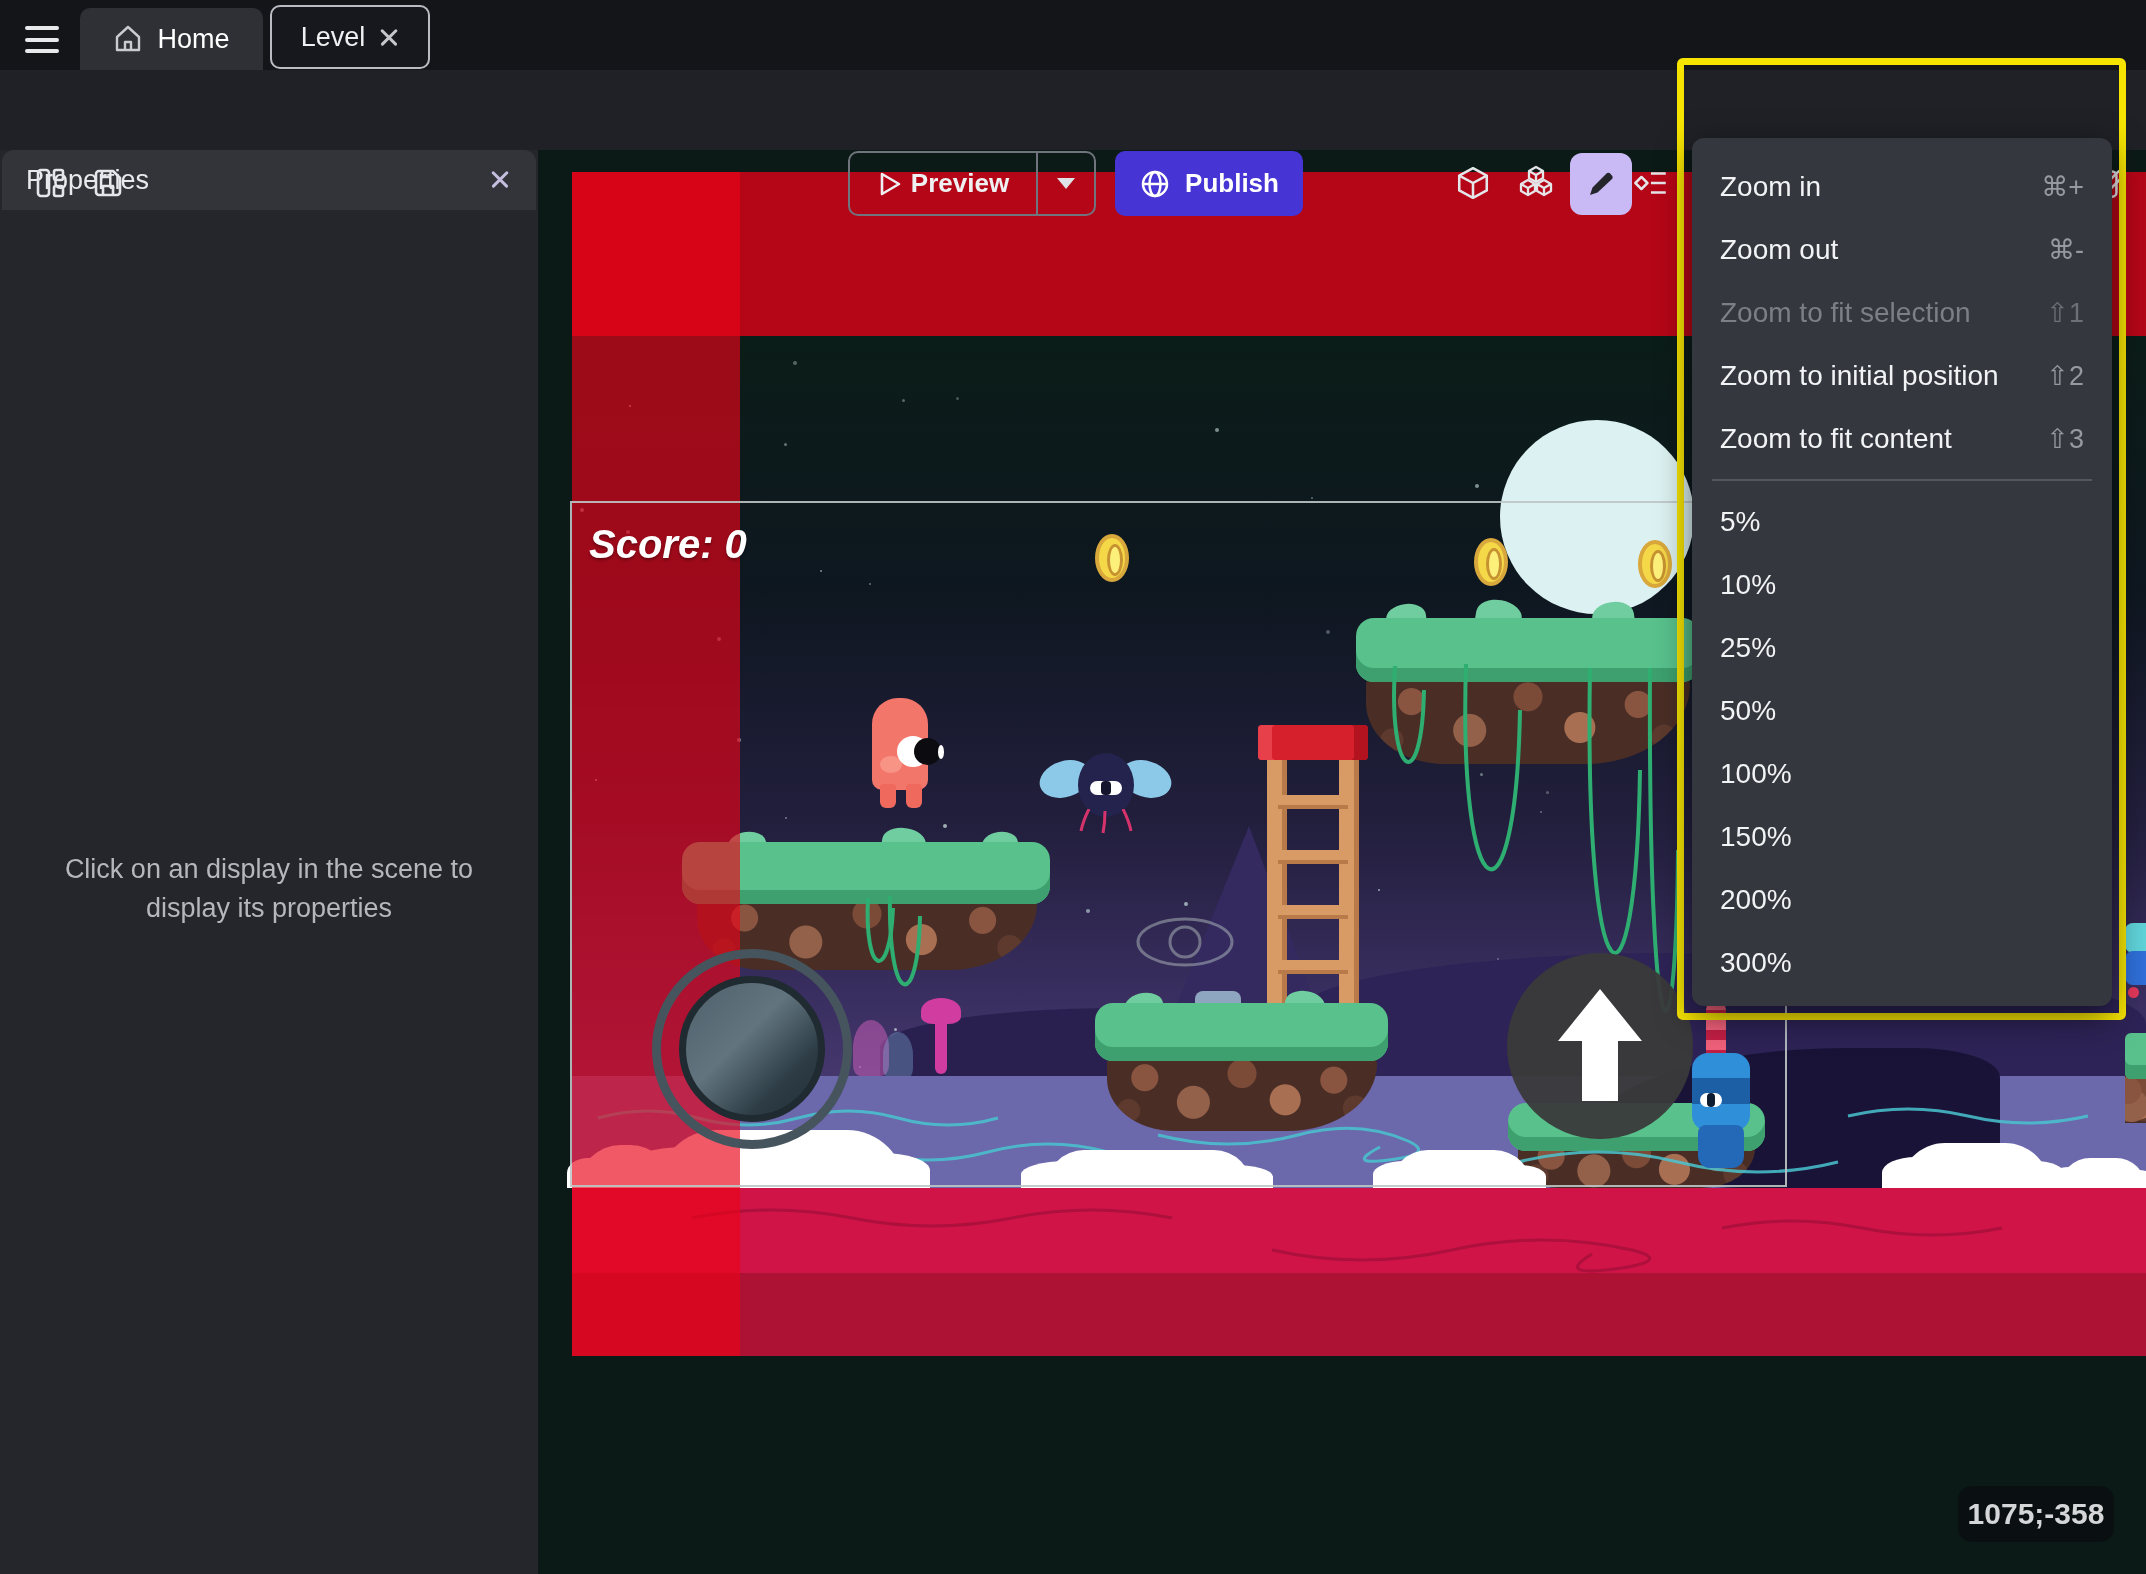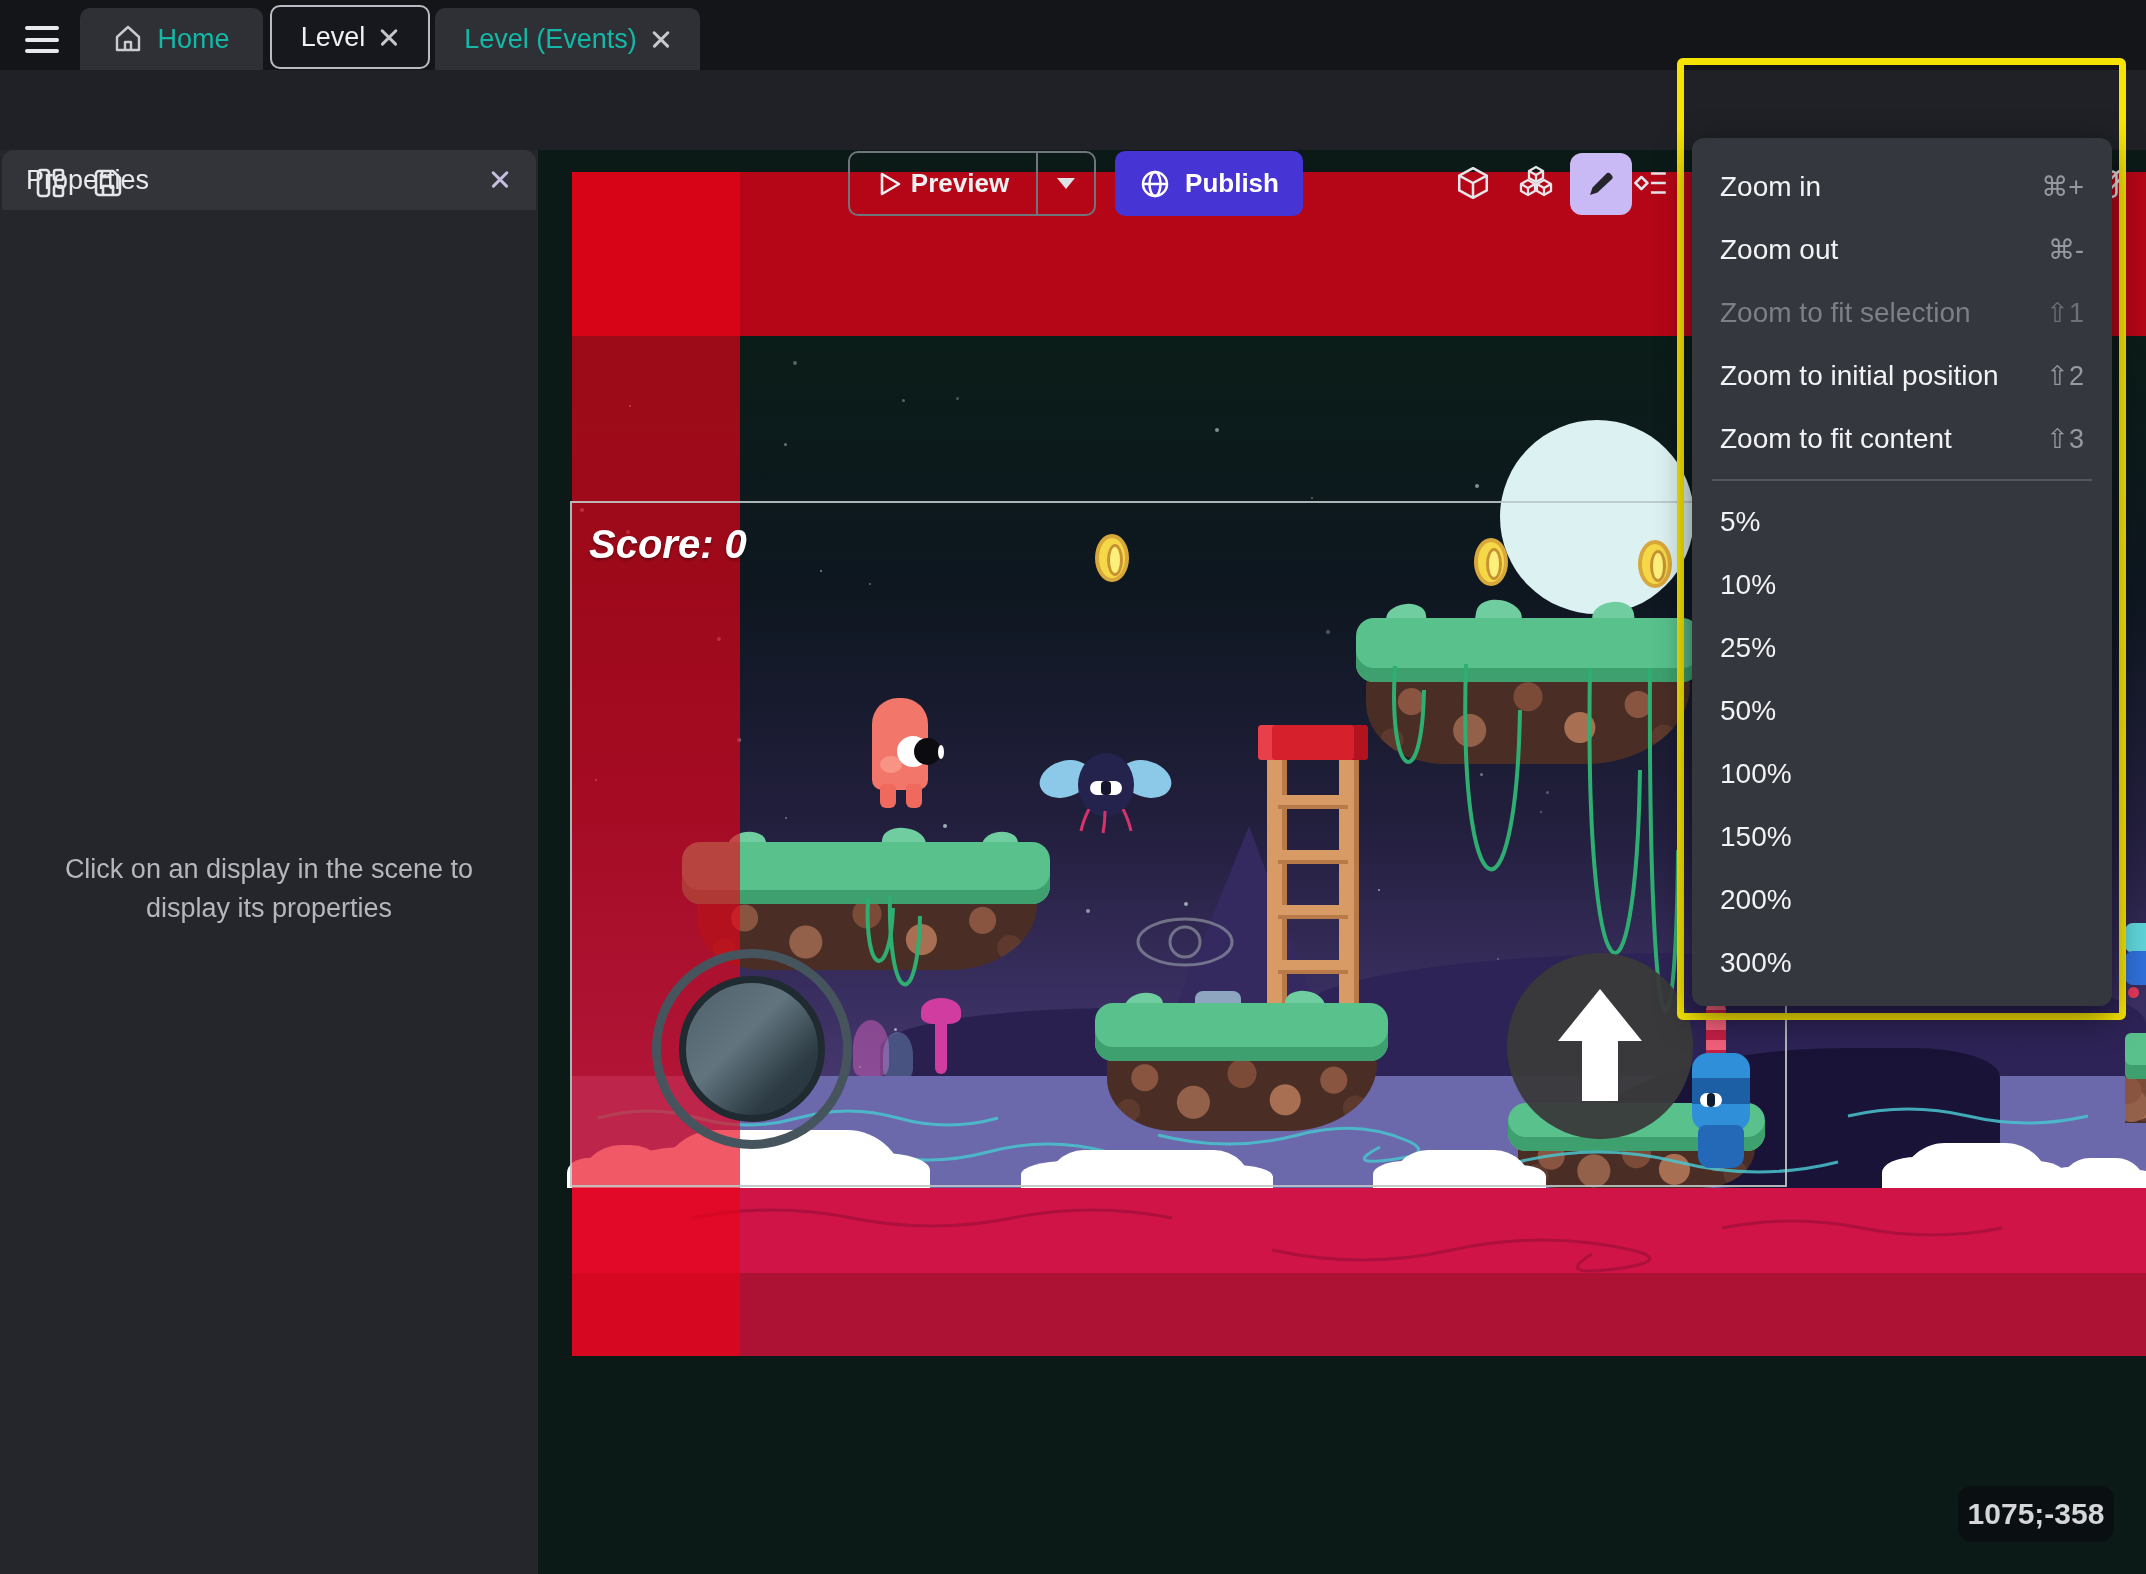--- a/index.html
+++ b/index.html
@@ -7,21 +7,21 @@
     width:2146px;height:1574px;position:relative;overflow:hidden;
     background:#0c1a17;
     font-family:"Liberation Sans","DejaVu Sans",sans-serif;
     -webkit-font-smoothing:antialiased;
   }
   .abs{position:absolute;}
   
   .tabbar{position:absolute;left:0;top:0;width:2146px;height:70px;background:#141519;z-index:20;}
   .hamburger{position:absolute;left:25px;top:26px;width:34px;height:27px;display:flex;flex-direction:column;justify-content:space-between;cursor:pointer;}
   .hamburger div{height:4px;border-radius:2px;background:#e8e9eb;}
-  .tab{position:absolute;display:flex;align-items:center;justify-content:center;gap:14px;font-size:27px;color:#14b8a6;box-sizing:border-box;}
+  .tab{position:absolute;display:flex;align-items:center;justify-content:center;gap:14px;font-size:27px;color:#ffffff;box-sizing:border-box;}
   .tab-home{left:80px;top:8px;width:183px;height:62px;background:#2e3036;border-radius:10px 10px 0 0;}
   .tab-active{left:270px;top:5px;width:160px;height:64px;background:#17181d;border:2px solid #b9bcc2;border-radius:10px;color:#eef0f2;}
   .tab-events{left:435px;top:8px;width:265px;height:62px;background:#2e3036;border-radius:10px 10px 0 0;}
   .xicon{width:20px;height:20px;position:relative;opacity:.9;}
   .xicon:before,.xicon:after{content:"";position:absolute;left:-1px;top:9px;width:22px;height:2.6px;background:#d7d9dc;border-radius:2px;}
   .xicon:before{transform:rotate(45deg);} .xicon:after{transform:rotate(-45deg);}
   
   .toolbar{position:absolute;left:0;top:70px;width:2146px;height:80px;background:#1f2126;z-index:20;}
   .tbicon{position:absolute;top:91px;width:44px;height:44px;display:flex;align-items:center;justify-content:center;color:#e5e6e9;cursor:pointer;}
   .tbicon.gray{color:#5e6167;}
@@ -118,24 +118,20 @@
         </svg>
     </span>
     <span>Home</span>
   </div>
 
   <div class="tab tab-active">
     <span>Level</span>
     <span class="xicon"></span>
   </div>
 
-  <div class="tab tab-events">
-    <span>Level (Events)</span>
-    <span class="xicon"></span>
-  </div>
 </div>
 
 <div class="toolbar">
   <div class="tbicon" style="left:28px;">
     <svg width="34" height="34" viewBox="0 0 34 34" fill="none" stroke="currentColor" stroke-width="2.6">
         <rect x="5" y="4" width="11" height="26" rx="3"></rect>
         <rect x="21" y="4" width="9" height="10" rx="2"></rect>
         <rect x="21" y="20" width="9" height="10" rx="2"></rect>
       </svg>
   </div>

